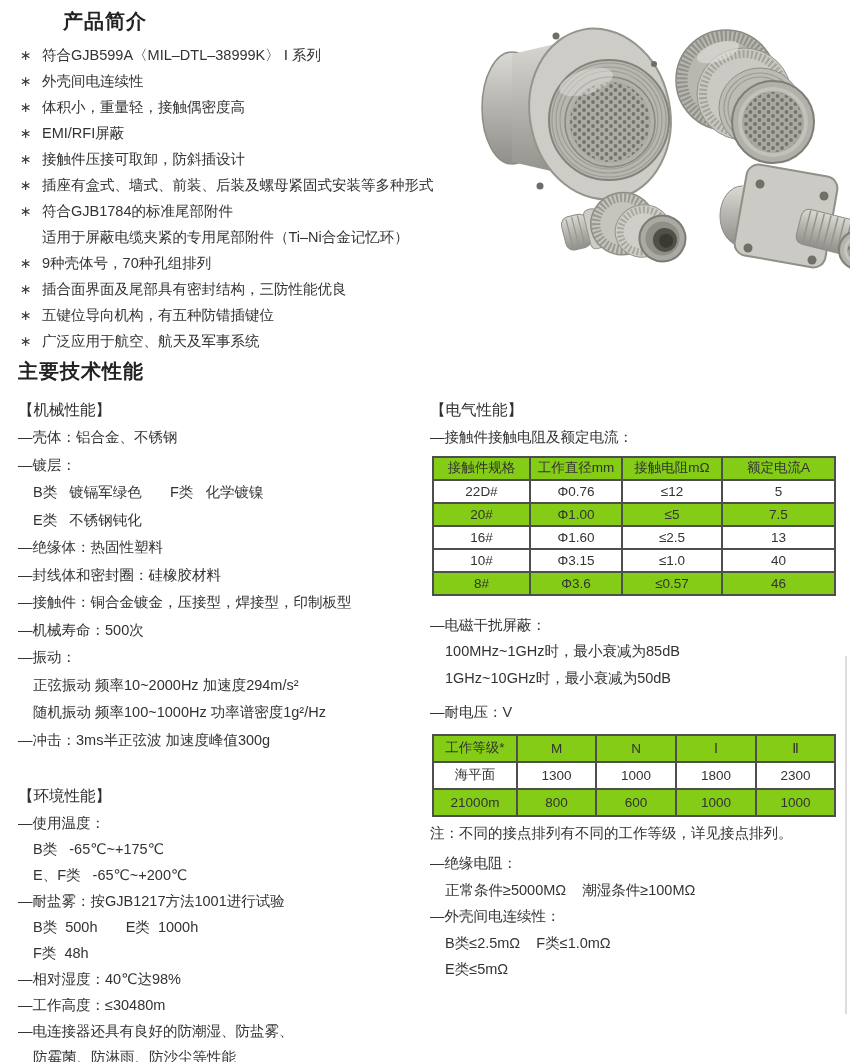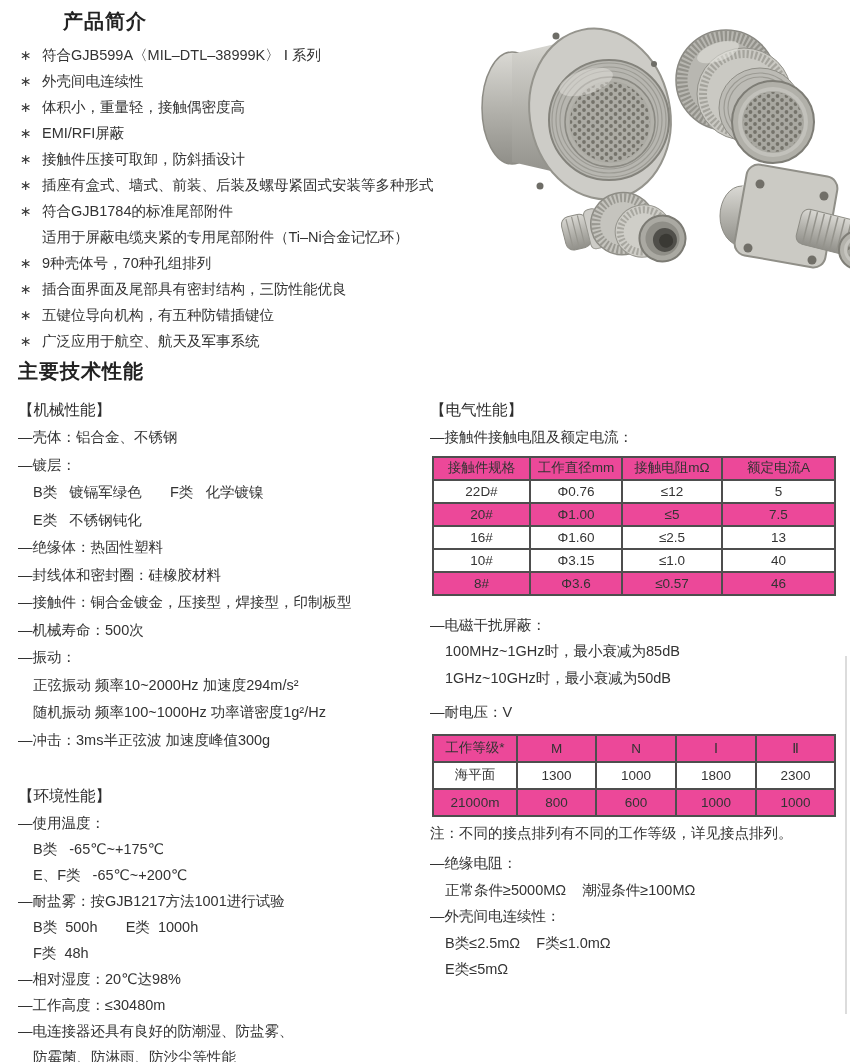--- a/index.html
+++ b/index.html
@@ -33,21 +33,21 @@
   .col.left .env-line { line-height:26px; }
   .col.right .line { font-size:14.5px; line-height:26.5px; white-space:pre-wrap; }
   .indent { padding-left:15px; }
 
   table { border-collapse:collapse; table-layout:fixed; margin-left:2px; }
   th, td {
     border:2px solid #4e4e4e; text-align:center; vertical-align:middle;
     font-size:13.5px; font-weight:400; padding:1px 0; color:#333;
     overflow:hidden; white-space:nowrap;
   }
-  tr.shade th, tr.shade td { background:#ec4899; }
+  tr.shade th, tr.shade td { background:#84cc16; }
   .t1 { width:402px; margin-top:5px; }
   .t1 td, .t1 th { height:19px; }
   .t2 { width:402px; margin-top:8px; }
   .t2 td, .t2 th { height:23px; }
 
   .mt-emi { margin-top:16px; }
   .mt-volt { margin-top:8px; }
   .mt-note { margin-top:3px; }
   .mt-ins { margin-top:4px; }
 
@@ -173,21 +173,21 @@
     <div class="line indent">随机振动 频率100~1000Hz 功率谱密度1g²/Hz</div>
     <div class="line">—冲击：3ms半正弦波 加速度峰值300g</div>
 
     <div class="sub-heading gap">【环境性能】</div>
     <div class="line env-line">—使用温度：</div>
     <div class="line env-line indent">B类   -65℃~+175℃</div>
     <div class="line env-line indent">E、F类   -65℃~+200℃</div>
     <div class="line env-line">—耐盐雾：按GJB1217方法1001进行试验</div>
     <div class="line env-line indent">B类  500h       E类  1000h</div>
     <div class="line env-line indent">F类  48h</div>
-    <div class="line env-line">—相对湿度：20℃达98%</div>
+    <div class="line env-line">—相对湿度：40℃达98%</div>
     <div class="line env-line">—工作高度：≤30480m</div>
     <div class="line env-line">—电连接器还具有良好的防潮湿、防盐雾、</div>
     <div class="line env-line indent">防霉菌、防淋雨、防沙尘等性能</div>
   </div>
 
   <div class="col right">
     <div class="sub-heading">【电气性能】</div>
     <div class="line">—接触件接触电阻及额定电流：</div>
 
     <table class="t1">

